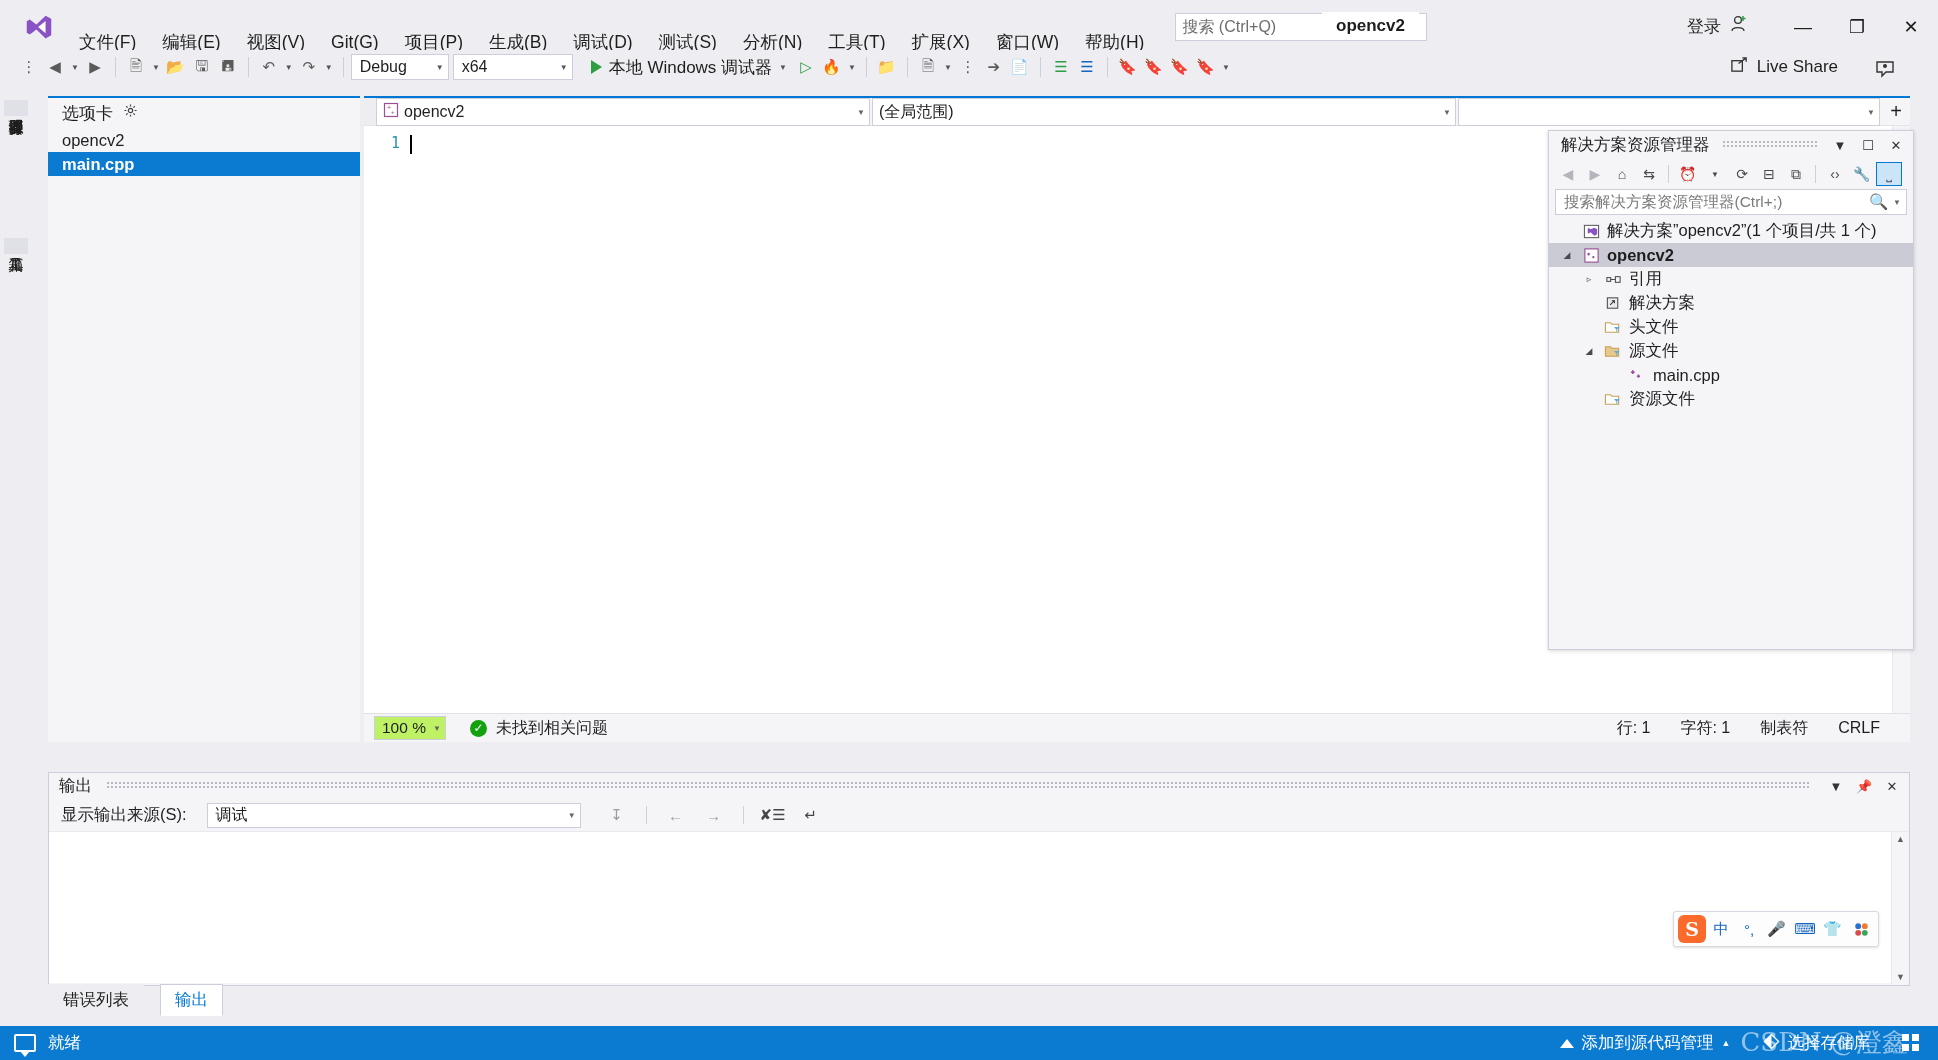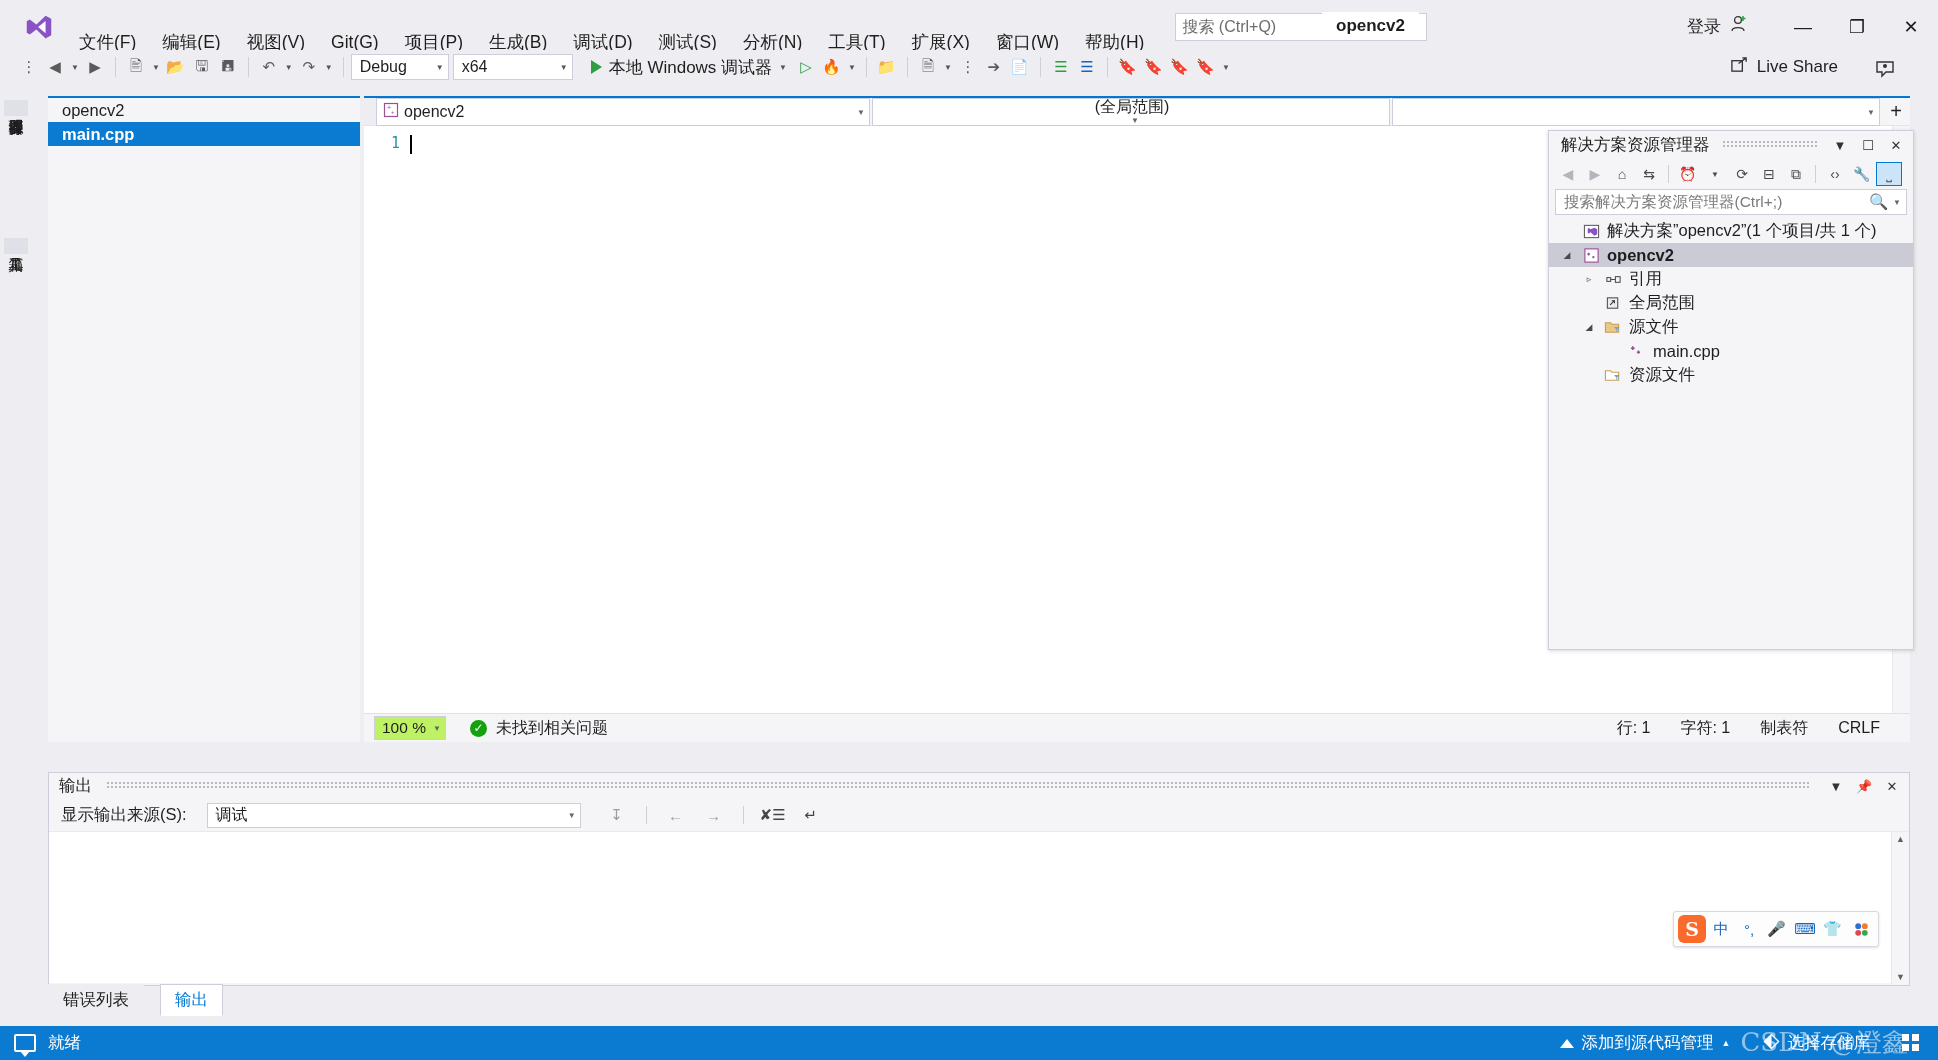--- a/index.html
+++ b/index.html
@@ -136,21 +136,21 @@
   .nav-gut { width: 12px; background: #eeeef2; }
   .nav-combo {
     height: 28px; border: 1px solid #cccedb; background: #ffffff;
     display: flex; align-items: center; padding: 0 4px 0 6px;
     font-size: 16px; color: #1e1e1e; margin-right: 2px;
   }
   .nav-combo .nv { flex: 1; white-space: nowrap; overflow: hidden;
     display: flex; align-items: center; gap: 5px; }
   .nav-combo .na { font-size: 8px; color: #666; padding-left: 6px; }
   #nav-combo-1 { width: 494px; }
-  #nav-combo-2 { width: 518px; flex-direction: column; }
+  #nav-combo-2 { width: 584px; }
   #nav-combo-3 { flex: 1; }
   .nav-plus { width: 28px; display: flex; align-items: center;
     justify-content: center; font-size: 20px; color: #1e1e1e; }
 
   .code-area {
     position: relative; height: 587px; background: #ffffff;
     display: flex; overflow: hidden;
   }
   .gutter {
     width: 46px; padding-top: 8px; text-align: right; padding-right: 10px;
@@ -470,20 +470,31 @@
       </svg>
     </div>
   </div>
 
   <div class="vtabs">
     <div class="vtab" id="vtab-server">服务器资源管理器</div>
     <div class="vtab" id="vtab-toolbox">工具箱</div>
   </div>
 
   <div class="leftpanel">
+    <div class="lp-header">
+      <span>选项卡</span>
+      <span>
+        <svg width="15" height="15" viewBox="0 0 16 16">
+          <circle cx="8" cy="8" r="2.3" fill="none" stroke="#444" stroke-width="1.3"></circle>
+          <path d="M8 1.5 L8 3.6 M8 12.4 L8 14.5 M1.5 8 L3.6 8 M12.4 8 L14.5 8
+                   M3.4 3.4 L4.9 4.9 M11.1 11.1 L12.6 12.6
+                   M12.6 3.4 L11.1 4.9 M4.9 11.1 L3.4 12.6" stroke="#444" stroke-width="1.3"></path>
+        </svg>
+      </span>
+    </div>
     <div class="lp-item">opencv2</div>
     <div class="lp-item selected">main.cpp</div>
   </div>
 
   <div class="editor-wrap">
     <div class="nav-bar">
       <div class="nav-gut"></div>
       <div class="nav-combo" id="nav-combo-1">
         <span class="nv">
           <span>
@@ -605,23 +616,33 @@
       </div>
 
       <div class="tr-row" style="padding-left:32px">
         <span class="tw"></span>
         <span class="tr-ico">
           <svg width="17" height="17" viewBox="0 0 18 18">
             <rect x="2.5" y="3" width="11" height="11" fill="#e9e9ef" stroke="#4a4a4a" stroke-width="1.1"></rect>
             <path d="M5.5 10.5 L10 6 M7.2 6 L10 6 L10 8.8" stroke="#333" stroke-width="1.1" fill="none"></path>
           </svg>
         </span>
-        <span class="tr-label">全局范围</span>
-      </div>
-
+        <span class="tr-label">解决方案</span>
+      </div>
+
+      <div class="tr-row" style="padding-left:32px">
+        <span class="tw"></span>
+        <span class="tr-ico">
+          <svg width="18" height="17" viewBox="0 0 19 18">
+            <path d="M1.5 4 L7 4 L8.3 5.6 L15.5 5.6 L15.5 14 L1.5 14 Z" fill="#fff" stroke="#c8a05a" stroke-width="1.2"></path>
+            <path d="M10.5 8.5 L16.5 8.5 L14 11.2 L14 14 L13 13.2 L13 11.2 Z" fill="#5aaee0"></path>
+          </svg>
+        </span>
+        <span class="tr-label">头文件</span>
+      </div>
 
       <div class="tr-row" style="padding-left:32px">
         <span class="tw">◢</span>
         <span class="tr-ico">
           <svg width="18" height="17" viewBox="0 0 19 18">
             <path d="M1.5 4 L7 4 L8.3 5.6 L15.5 5.6 L15.5 14 L1.5 14 Z" fill="#e8c889" stroke="#c8a05a" stroke-width="1.2"></path>
             <path d="M10.5 8.5 L16.5 8.5 L14 11.2 L14 14 L13 13.2 L13 11.2 Z" fill="#5aaee0"></path>
           </svg>
         </span>
         <span class="tr-label">源文件</span>

